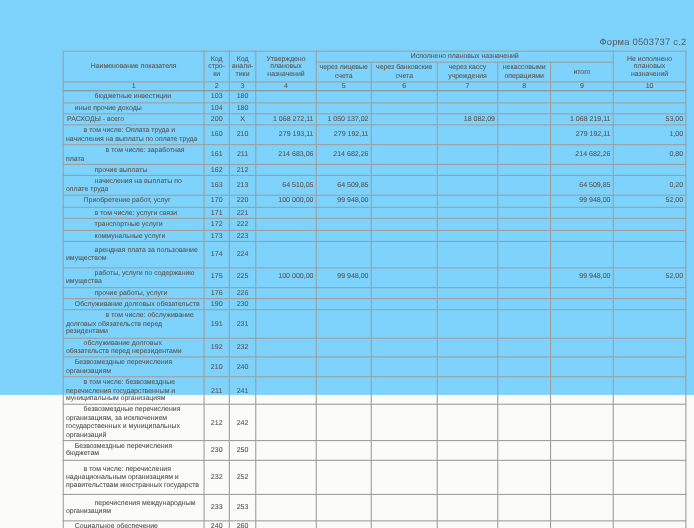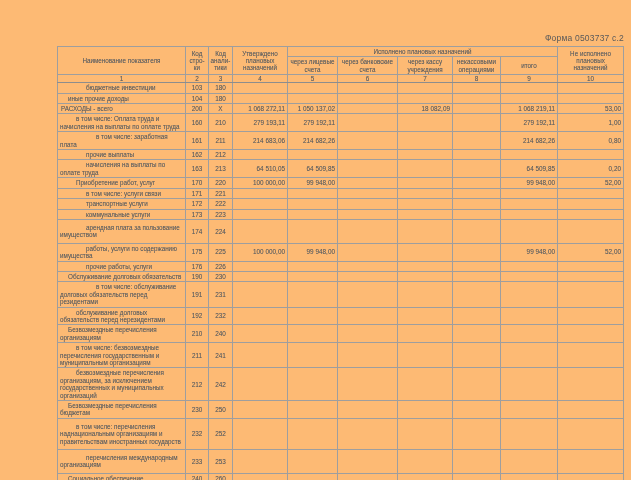--- a/index.html
+++ b/index.html
@@ -3,21 +3,21 @@
 <meta charset="utf-8">
 <style>
   html,body{margin:0;padding:0;}
   body{
     width:631px;height:480px;
     background:#fbfbfa;
     font-family:"Liberation Sans","DejaVu Sans",sans-serif;
     position:relative;
     overflow:hidden;
   }
-  .page{position:absolute;left:0;top:0;width:631px;height:480px;background:#fdba74;}
+  .page{position:absolute;left:0;top:0;width:631px;height:359px;background:#7dd3fc;}
   .form-label{
     position:absolute;top:33px;right:7px;
     font-size:8.5px;color:#5a5a5a;letter-spacing:0.2px;
   }
   table.report{
     position:absolute;left:57px;top:46px;
     border-collapse:collapse;table-layout:fixed;width:566px;
     background:transparent;
   }
   td,th{

